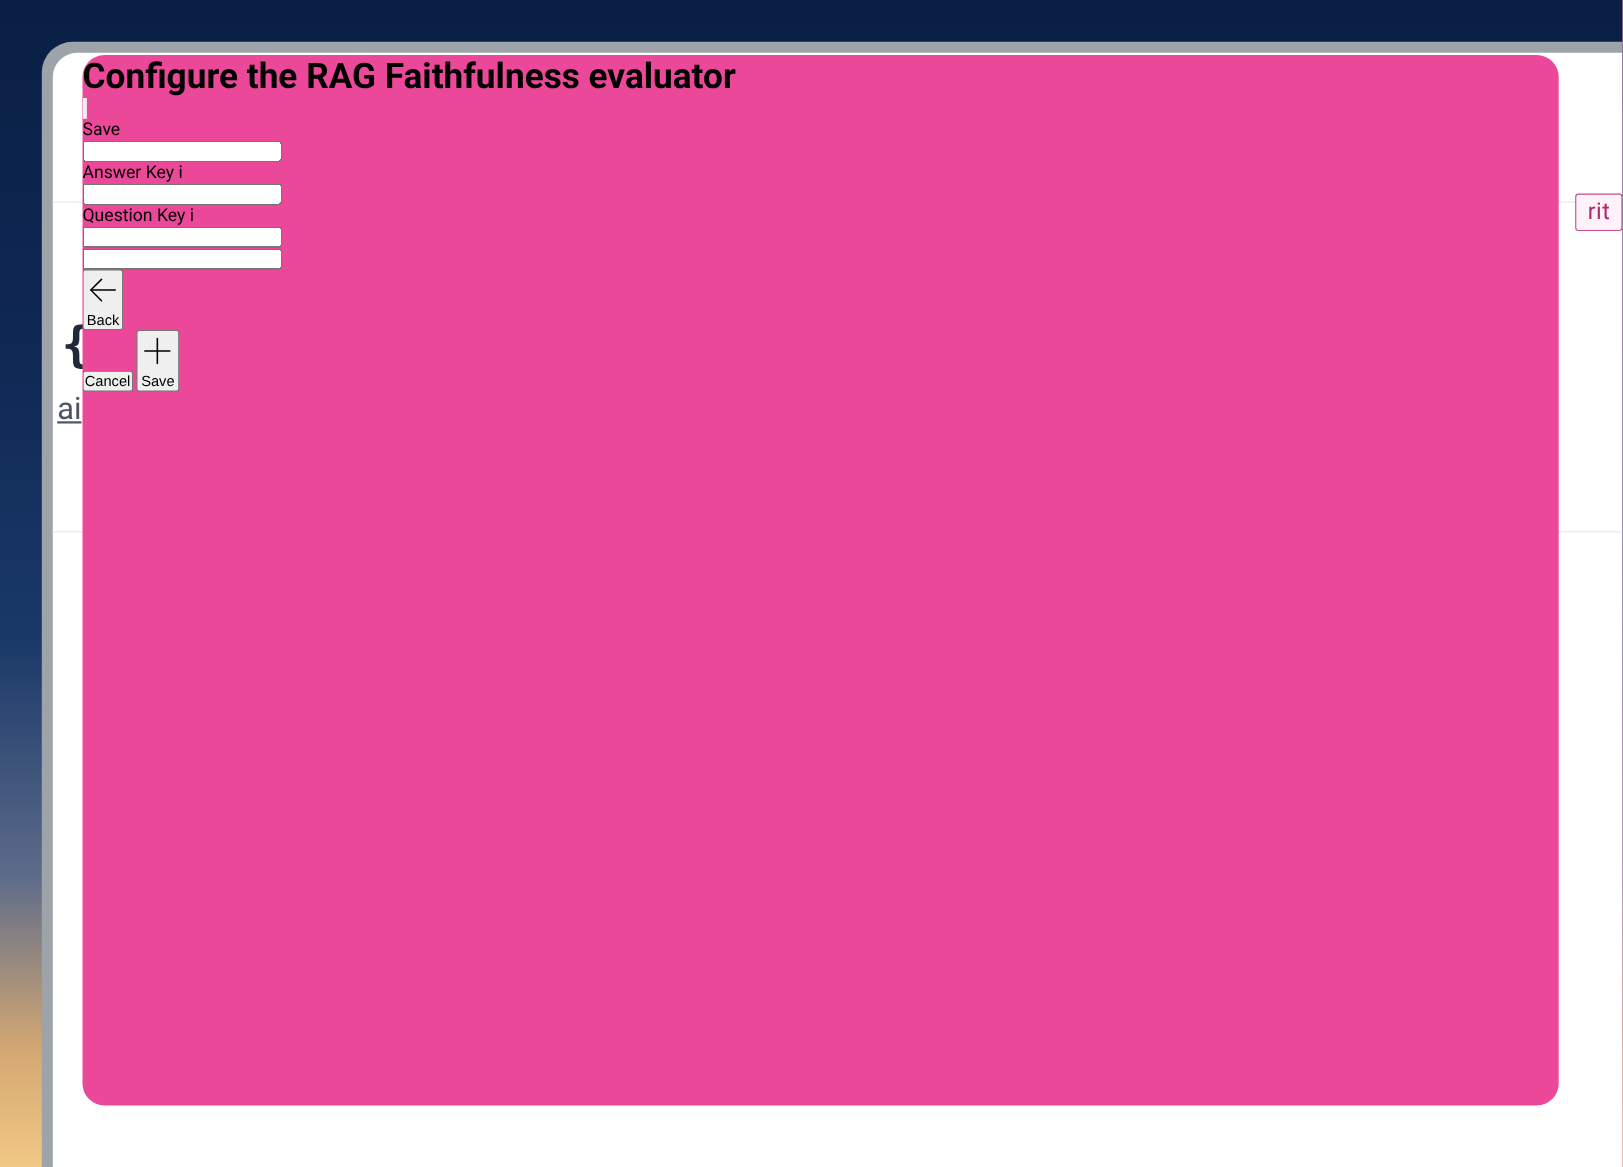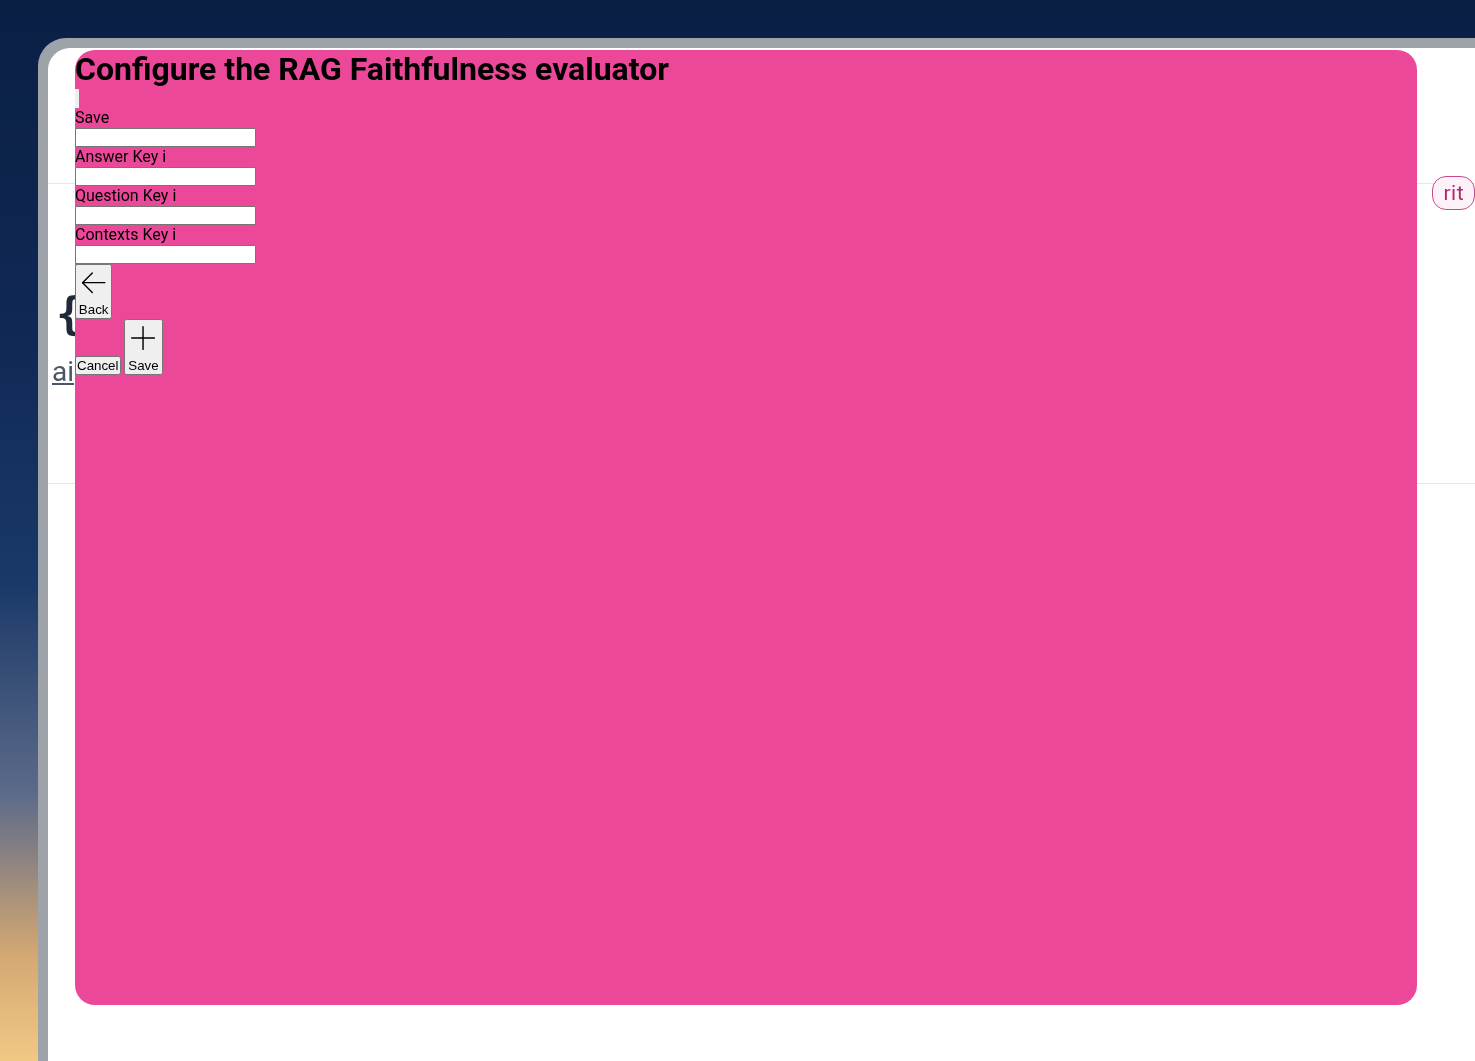--- a/index.html
+++ b/index.html
@@ -38,21 +38,21 @@
       background: #ffffff;
       border-radius: 22px 0 0 0;
     }
 
     .backdrop-tag {
       position: absolute;
       top: 128px;
       right: 0;
       background: #fdf2f8;
       border: 1px solid #c94a8a;
-      border-radius: 14px;
+      border-radius: 3px;
       padding: 4px 10px;
       color: #b0276b;
       font-size: 21px;
       letter-spacing: 0.5px;
     }
 
     .backdrop-braces {
       position: absolute;
       top: 240px;
       left: 8px;
@@ -283,24 +283,20 @@
 
       <div class="form-group">
         <div class="form-label-row">
           <label class="form-label">Question Key</label>
           <span class="info-icon">i</span>
         </div>
         <input type="text" class="text-input" value="" style="">
       </div>
 
       <div class="form-group">
-        <div class="form-label-row">
-          <label class="form-label">Contexts Key</label>
-          <span class="info-icon">i</span>
-        </div>
         <input type="text" class="text-input" value="" style="">
       </div>
 
     </div>
 
     <div class="modal-footer">
       <button class="btn btn-outline">
         <svg viewBox="0 0 24 24" fill="none" stroke="currentColor" stroke-linecap="round" stroke-linejoin="round">
           <line x1="20" y1="12" x2="4" y2="12"></line>
           <polyline points="11 5 4 12 11 19"></polyline>

